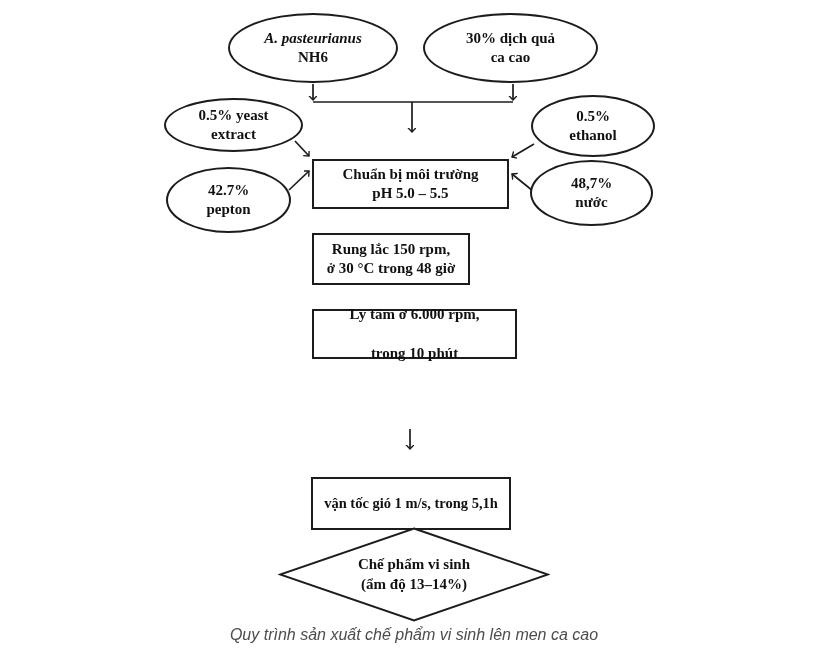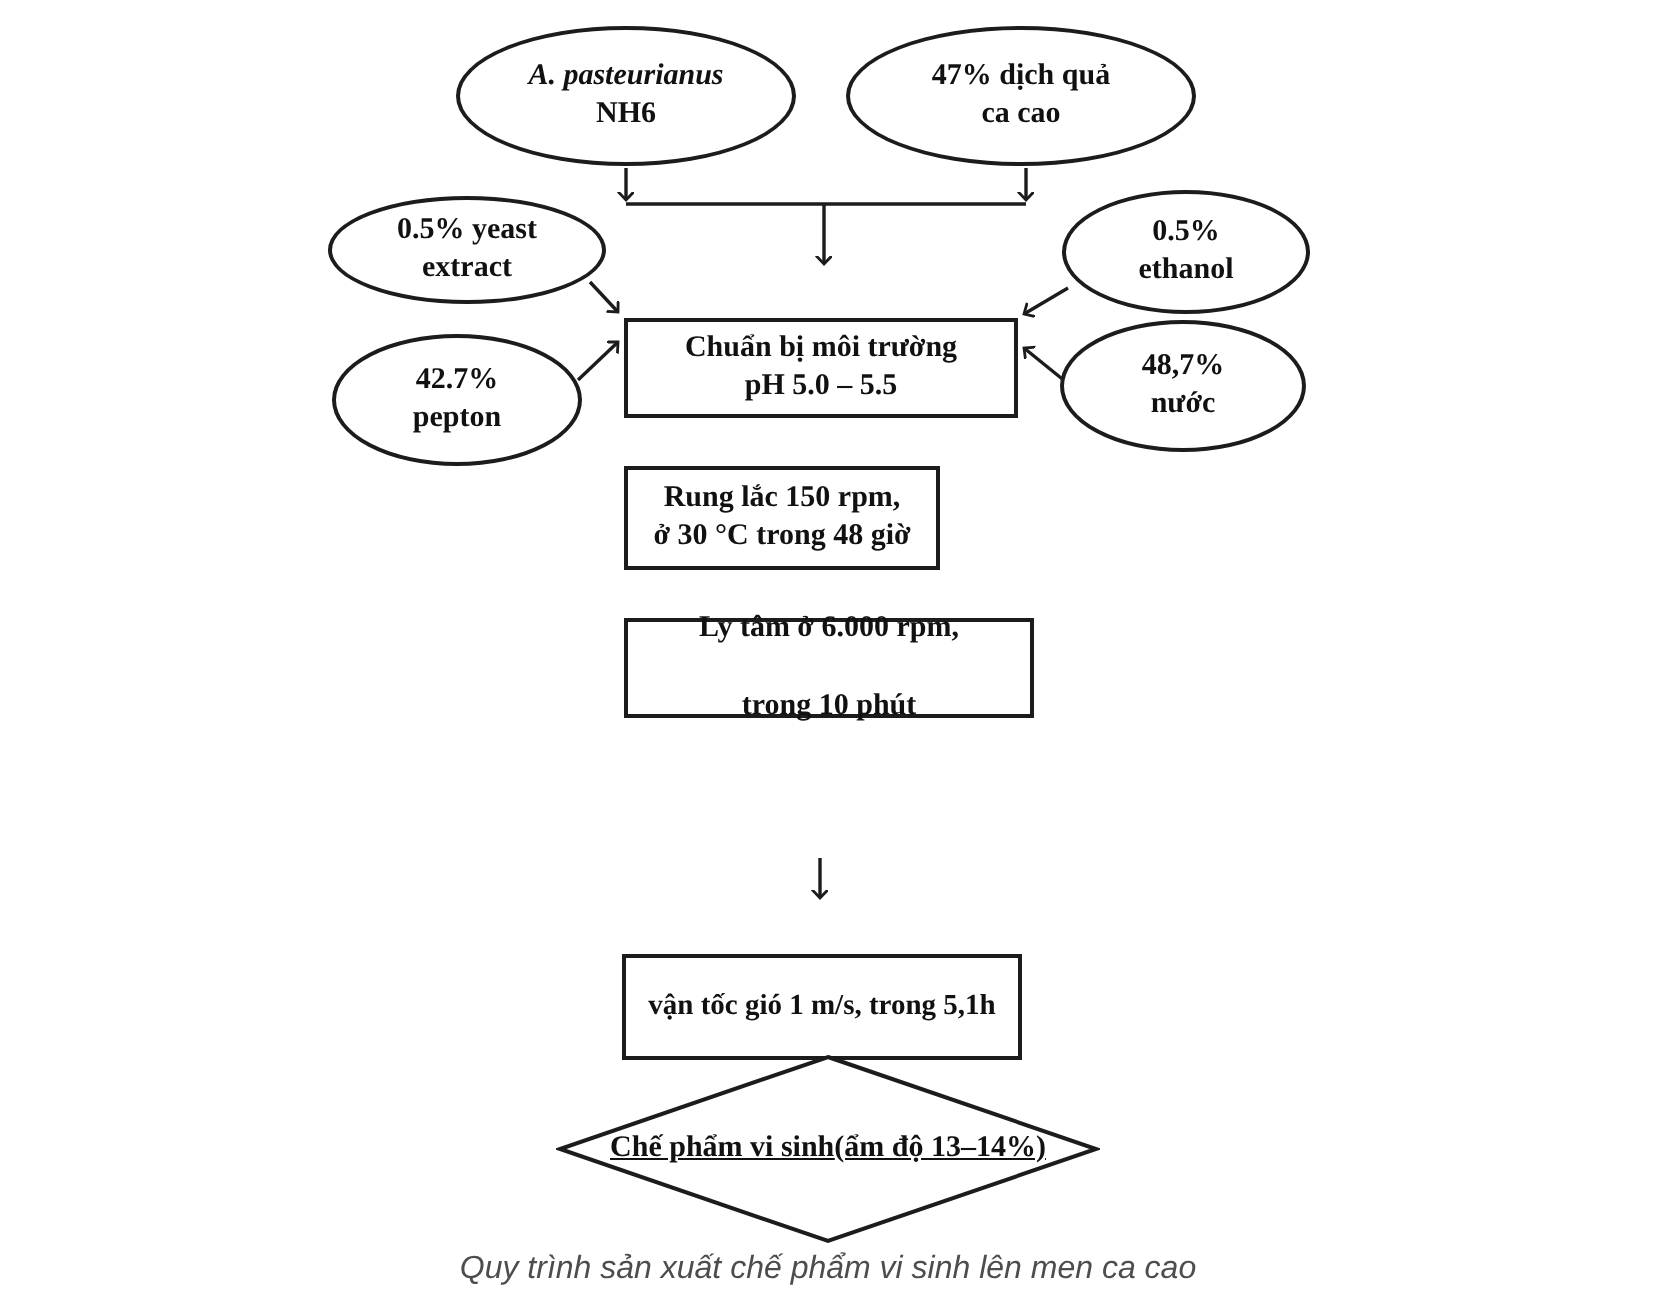--- a/index.html
+++ b/index.html
@@ -36,22 +36,22 @@
   }
   .rect{
     border:2px solid var(--line);
     background:var(--bg);
     margin-top:24px;
   }
   .diamond-wrap{position:absolute;}
   .diamond-wrap svg{display:block;}
   .diamond-label{
     position:absolute;left:0;top:0;right:0;bottom:0;
-    display:flex;align-items:center;justify-content:center;
-    text-align:center;font-weight:bold;font-size:15px;line-height:1.3;color:var(--text);text-decoration:underline;
+    display:flex;flex-direction:column;align-items:center;justify-content:center;
+    text-align:center;font-weight:bold;font-size:15px;line-height:1.3;color:var(--text);
   }
   .it{font-style:italic;}
   .caption{
     position:absolute;
     left:0;top:626px;width:828px;
     text-align:center;
     font-family:"Liberation Sans","DejaVu Sans",sans-serif;
     font-style:italic;
     font-size:16px;
     color:var(--caption);
@@ -84,21 +84,21 @@
       <line x1="414" y1="506" x2="414" y2="523" marker-end="url(#ah)"></line>
     </g>
   </svg>
 
   <div class="node ellipse" style="left:228px;top:13px;width:170px;height:70px;">
     <span class="l it">A. pasteurianus</span>
     <span class="l">NH6</span>
   </div>
 
   <div class="node ellipse" style="left:423px;top:13px;width:175px;height:70px;">
-    <span class="l">47% dịch quả</span>
+    <span class="l">30% dịch quả</span>
     <span class="l">ca cao</span>
   </div>
 
   <div class="node ellipse" style="left:164px;top:98px;width:139px;height:54px;">
     <span class="l">0.5% yeast</span>
     <span class="l">extract</span>
   </div>
 
   <div class="node ellipse" style="left:166px;top:167px;width:125px;height:66px;">
     <span class="l">42.7%</span>

